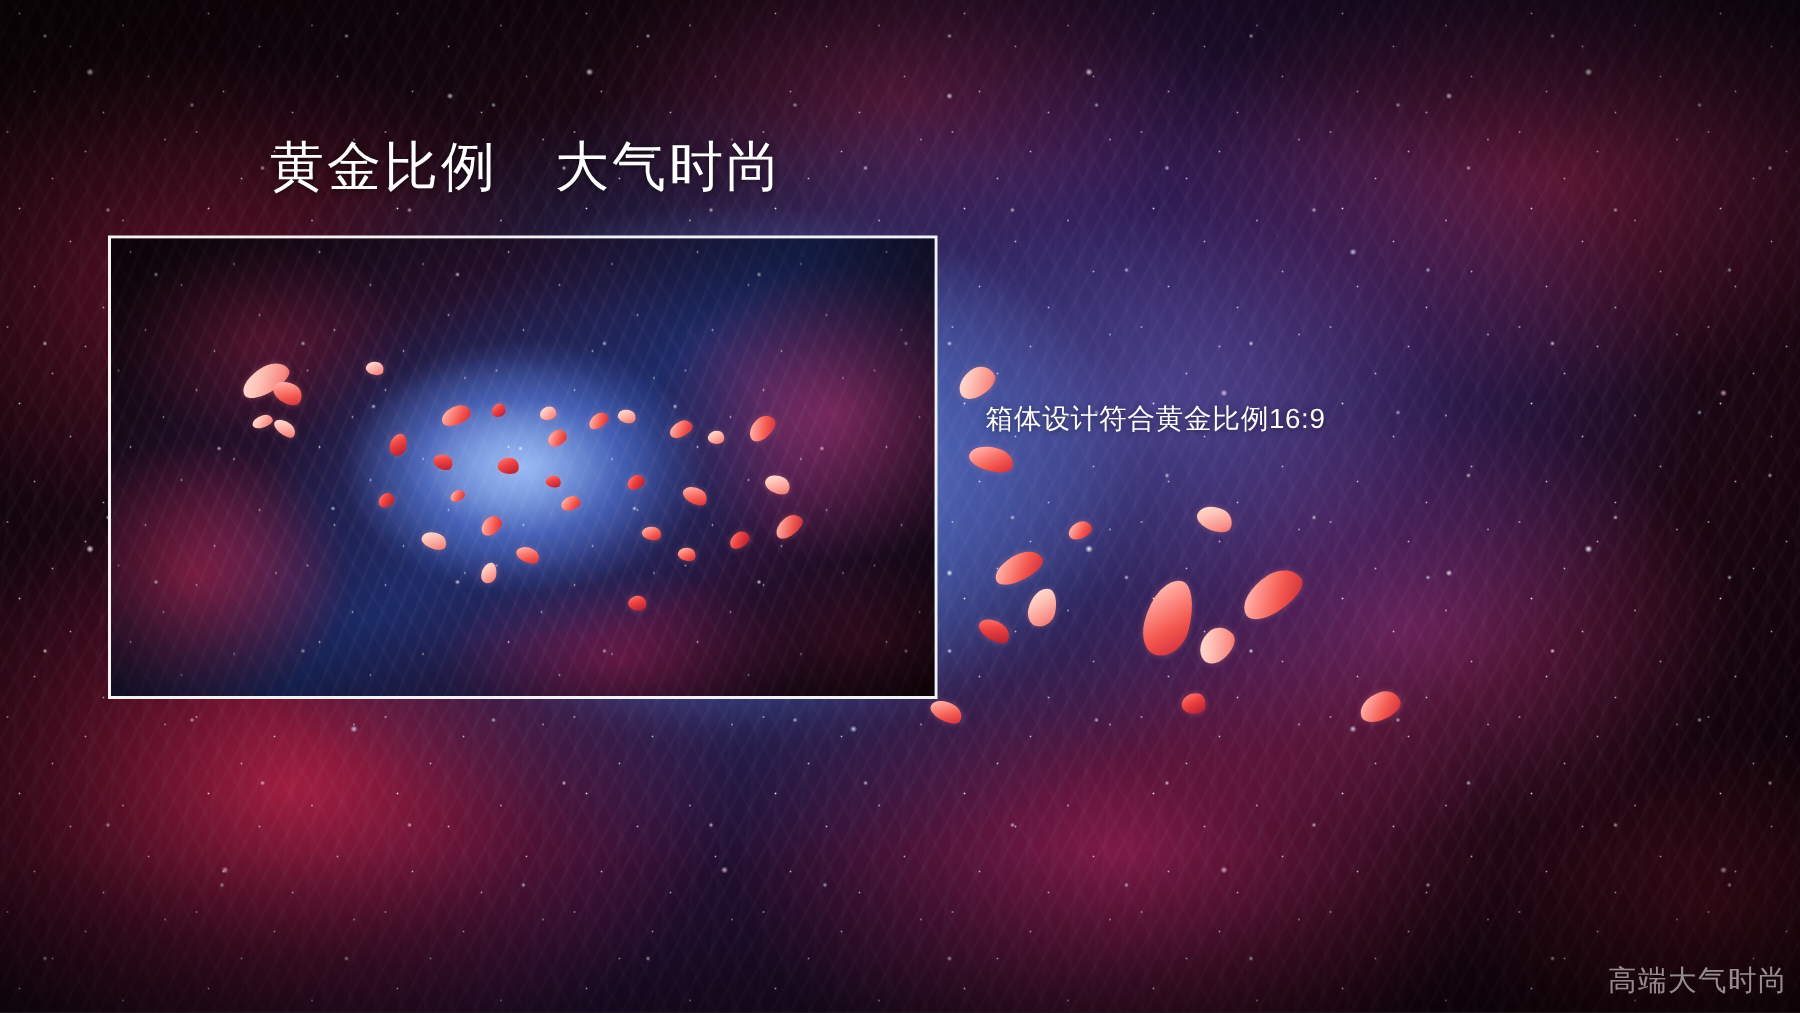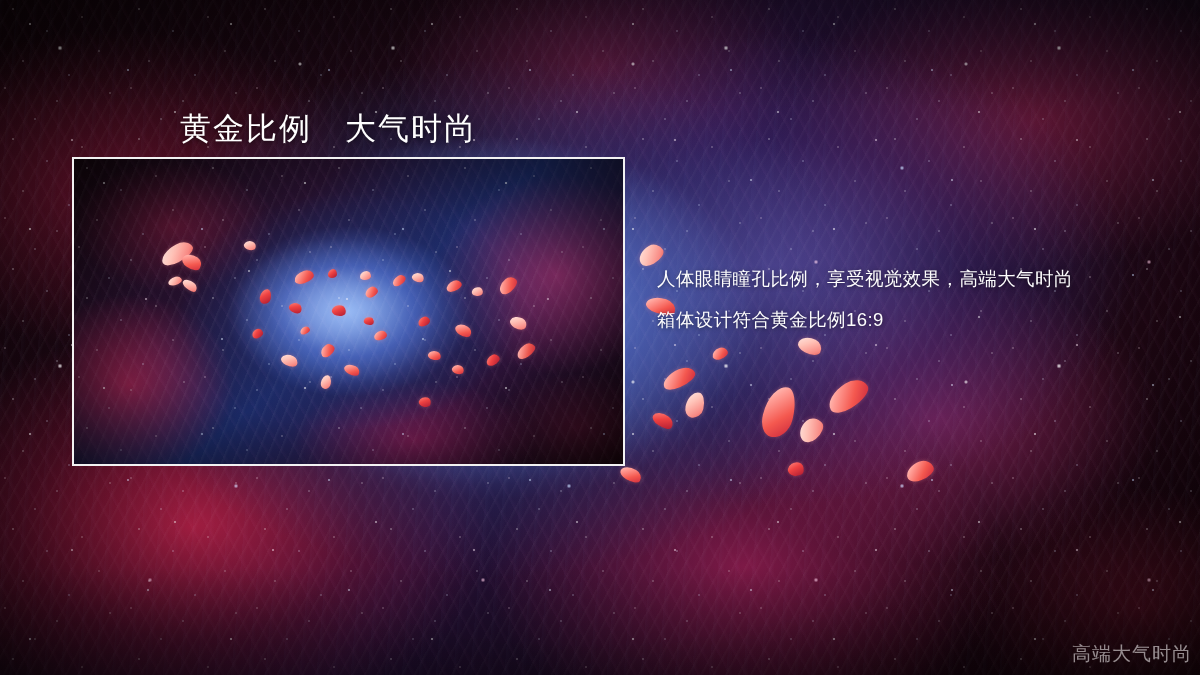--- a/index.html
+++ b/index.html
@@ -138,22 +138,22 @@
   .petal.pale {
     background: linear-gradient(135deg, #ffeae6 0%, #ffc3b8 38%, #f88a84 78%, #e0554f 100%);
   }
   .petal.deep {
     background: linear-gradient(140deg, #ff8f86 0%, #ef4242 44%, #a81730 100%);
   }
 
   
   #title {
     position: absolute;
-    left: 180px; top: 108px;
-    font-size: 31px;
+    left: 180px; top: 87px;
+    font-size: 36px;
     letter-spacing: 2px;
     color: #ffffff;
     white-space: pre;
     text-shadow: 0 1px 5px rgba(0,0,0,0.55);
   }
   #body-copy {
     position: absolute;
     left: 657px; top: 258px;
     width: 520px;
   }
@@ -241,19 +241,18 @@
         <div class="petal" style="left: 442px; top: 186px; width: 20px; height: 12px; transform: rotate(-34deg);"></div>
         <div class="petal deep" style="left: 345px; top: 238px; width: 12px; height: 10px; transform: rotate(18deg);"></div>
         <div class="petal deep" style="left: 178px; top: 170px; width: 11px; height: 9px; transform: rotate(-20deg);"></div>
       </div>
     <div class="inner-vig"></div>
   </div>
 
   <div id="title">黄金比例　大气时尚</div>
 
   <div id="body-copy">
-    <div class="line">人体眼睛瞳孔比例，享受视觉效果，高端大气时尚</div>
     <div class="line">箱体设计符合黄金比例16:9</div>
   </div>
 
   <div id="watermark">高端大气时尚</div>
 
 </div>
 
 </body></html>

